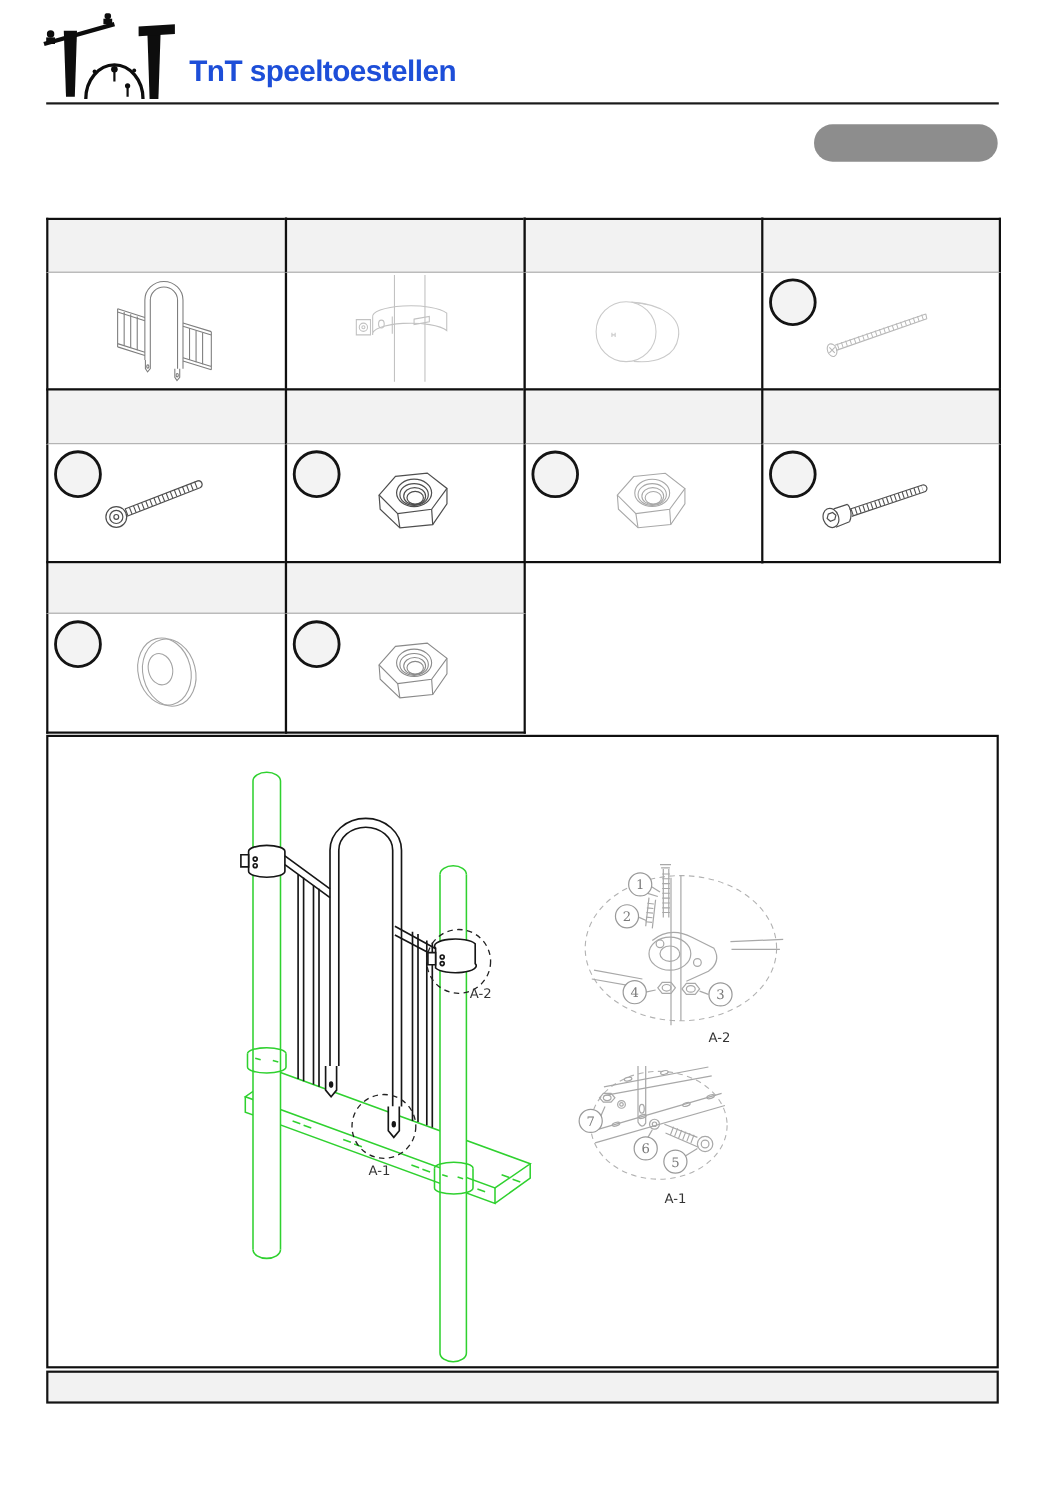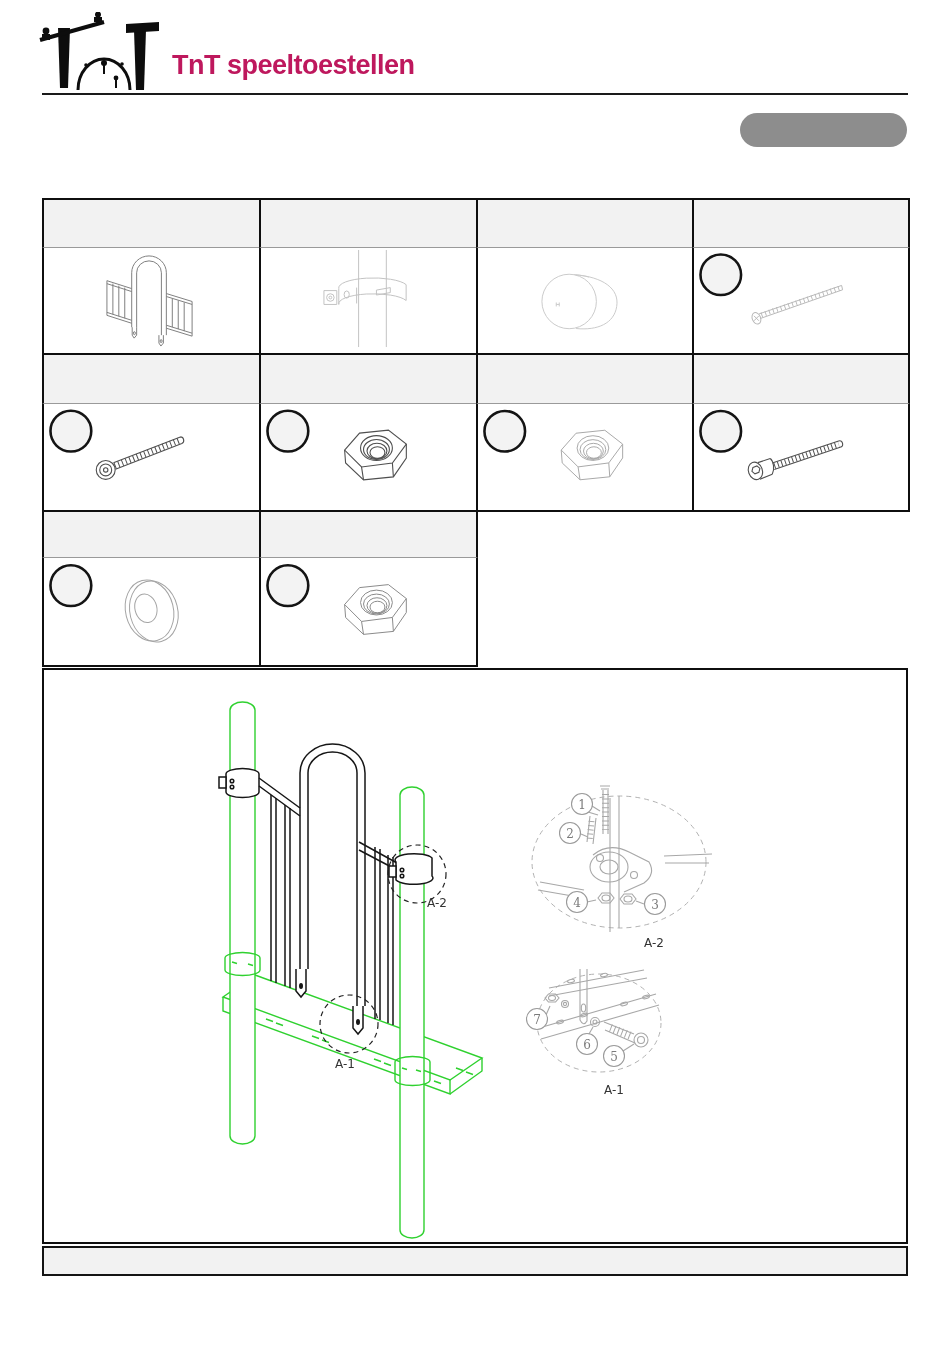--- a/index.html
+++ b/index.html
@@ -1,19 +1,19 @@
 <!DOCTYPE html>
 <html style="--accent-green: #2fd12f; --header-fill: #f2f2f2; --pill-gray: #8d8d8d;"><head>
 <meta charset="utf-8">
 <style>
   html,body{margin:0;padding:0}
   body{width:950px;height:1369px;background:#fff;position:relative;overflow:hidden;
        font-family:"Liberation Sans",sans-serif}
   .abs{position:absolute}
-  .brand-title{font-size:27px;font-weight:bold;color:#be185d;letter-spacing:-0.5px}
+  .brand-title{font-size:27px;font-weight:bold;color:#1d4ed8;letter-spacing:-0.5px}
   .rule{background:#1a1a1a}
   .pill{background:var(--pill-gray);border-radius:17px}
   .hdr-cell{background:var(--header-fill);border:2px solid #0f0f0f;border-bottom:1px solid #9a9a9a;box-sizing:border-box}
   .part-cell{background:#fff;border:2px solid #0f0f0f;border-top:none;box-sizing:border-box}
   .main-box{border:2px solid #0f0f0f;background:#fff;box-sizing:border-box}
   .footer-bar{background:var(--header-fill);border:2px solid #141414;box-sizing:border-box}
   svg{display:block}
   .badge{fill:#f3f3f3;stroke:#141414;stroke-width:2.6}
   .p-rail{stroke:#7e7e7e;fill:none;stroke-width:1}
   .p-clamp{stroke:#c2c2c2;fill:none;stroke-width:1}

